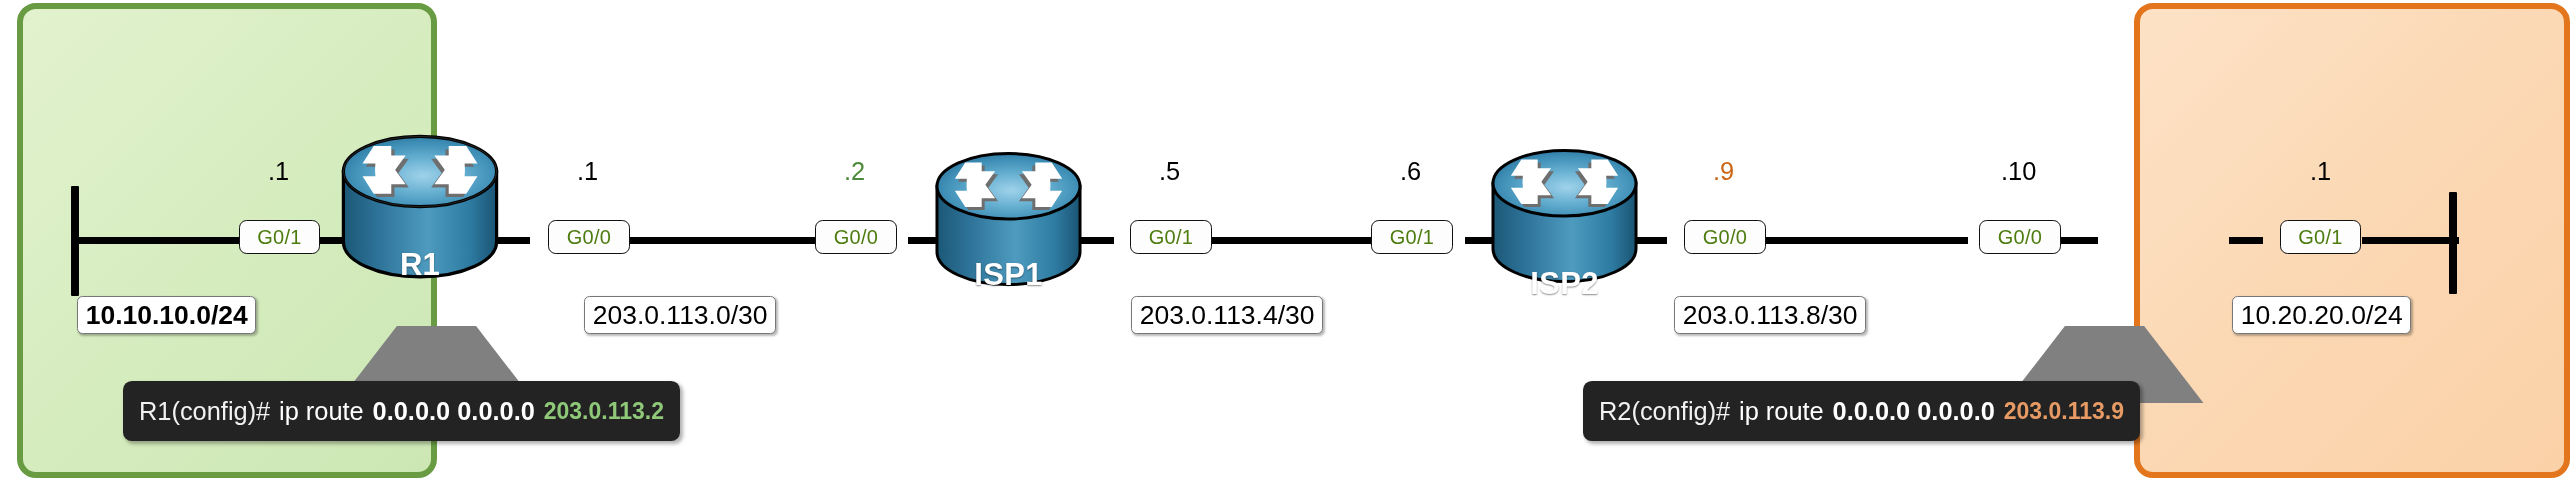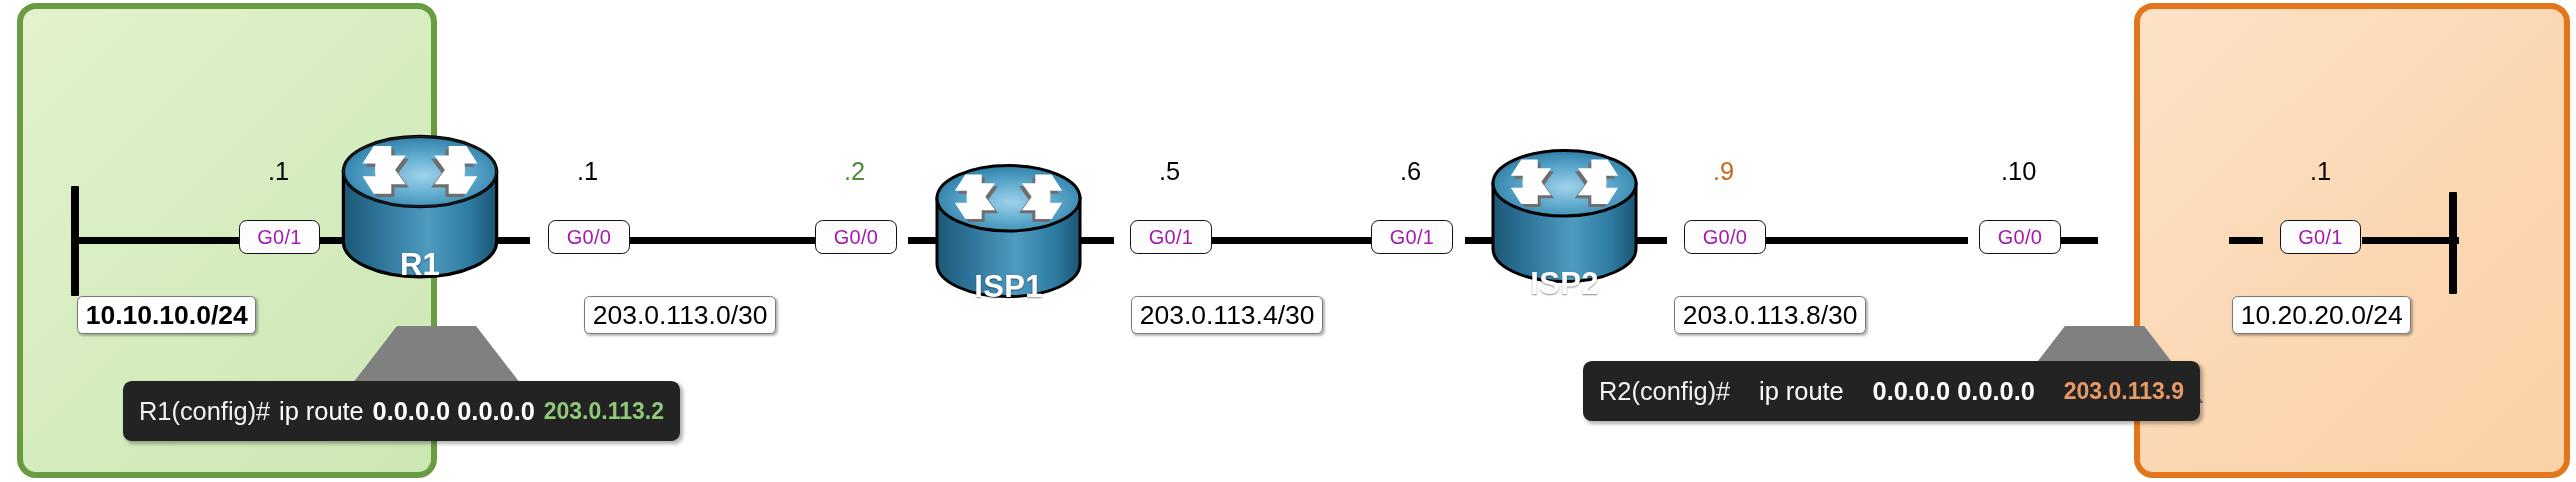--- a/index.html
+++ b/index.html
@@ -29,21 +29,21 @@
   .term-bar { position: absolute; background: #000; width: 7.7px; border-radius: 1.1px; }
 
   
   .iface {
     position: absolute;
     background: #fdfdfd;
     border: 1.7px solid #111;
     border-radius: 7.7px;
     height: 34px;
     display: flex; align-items: center; justify-content: center;
-    font-size: 20px; color: #a21caf; letter-spacing: 0.3px;
+    font-size: 20px; color: #4d7c0f; letter-spacing: 0.3px;
     font-family: "Liberation Sans", sans-serif;
     z-index: 6;
     padding: 0 2px;
   }
 
   
   .octet {
     position: absolute;
     font-size: 25.4px;
     color: #000;
@@ -181,21 +181,21 @@
       <g fill="#ffffff">
         <path d="M42 20 L64 20 L64 32 L82 32 L66 54 L44 54 L44 42 L28 42 Z"></path>
         <path d="M158 20 L136 20 L136 32 L118 32 L134 54 L156 54 L156 42 L172 42 Z"></path>
         <path d="M42 80 L64 80 L64 68 L82 68 L66 46 L44 46 L44 58 L28 58 Z"></path>
         <path d="M158 80 L136 80 L136 68 L118 68 L134 46 L156 46 L156 58 L172 58 Z"></path>
       </g>
     </svg>
     <div class="rlabel" style="top:117px;">R1</div>
   </div>
 
-  <div class="router" style="left:934px; top:154px; width:149px; height:166px;">
+  <div class="router" style="left:934px; top:142px; width:149px; height:166px;">
     <svg width="149" height="166" viewBox="0 0 200 208">
       <path d="M4 52 L4 140 A96 44 0 0 0 196 140 L196 52 Z" fill="url(#bodyGrad)" stroke="#000" stroke-width="4"></path>
       <ellipse cx="100" cy="52" rx="96" ry="44" fill="url(#topGrad)" stroke="#000" stroke-width="4"></ellipse>
       <g fill="#6e6e6e">
         <path d="M46 24 L68 24 L68 36 L86 36 L70 58 L48 58 L48 46 L32 46 Z"></path>
         <path d="M154 24 L132 24 L132 36 L114 36 L130 58 L152 58 L152 46 L168 46 Z"></path>
         <path d="M46 84 L68 84 L68 72 L86 72 L70 50 L48 50 L48 62 L32 62 Z"></path>
         <path d="M154 84 L132 84 L132 72 L114 72 L130 50 L152 50 L152 62 L168 62 Z"></path>
       </g>
       <g fill="#ffffff">
@@ -253,21 +253,21 @@
   <div class="subnet" style="left:1674px; top:296px;">203.0.113.8/30</div>
   <div class="subnet" style="left:2232px; top:296px;">10.20.20.0/24</div>
 
   <div class="cli green-cli" style="left:123px; top:381px;">
     <span class="prompt">R1(config)#</span>
     <span class="cmd">ip route</span>
     <span class="args">0.0.0.0 0.0.0.0</span>
     <span class="nh">203.0.113.2</span>
   </div>
 
-  <div class="cli orange-cli" style="left:1583px; top:361px;gap:20px;">
+  <div class="cli orange-cli" style="left:1583px; top:381px;">
     <span class="prompt">R2(config)#</span>
     <span class="cmd">ip route</span>
     <span class="args">0.0.0.0 0.0.0.0</span>
     <span class="nh">203.0.113.9</span>
   </div>
 
 </div>
 
 
 </body></html>

